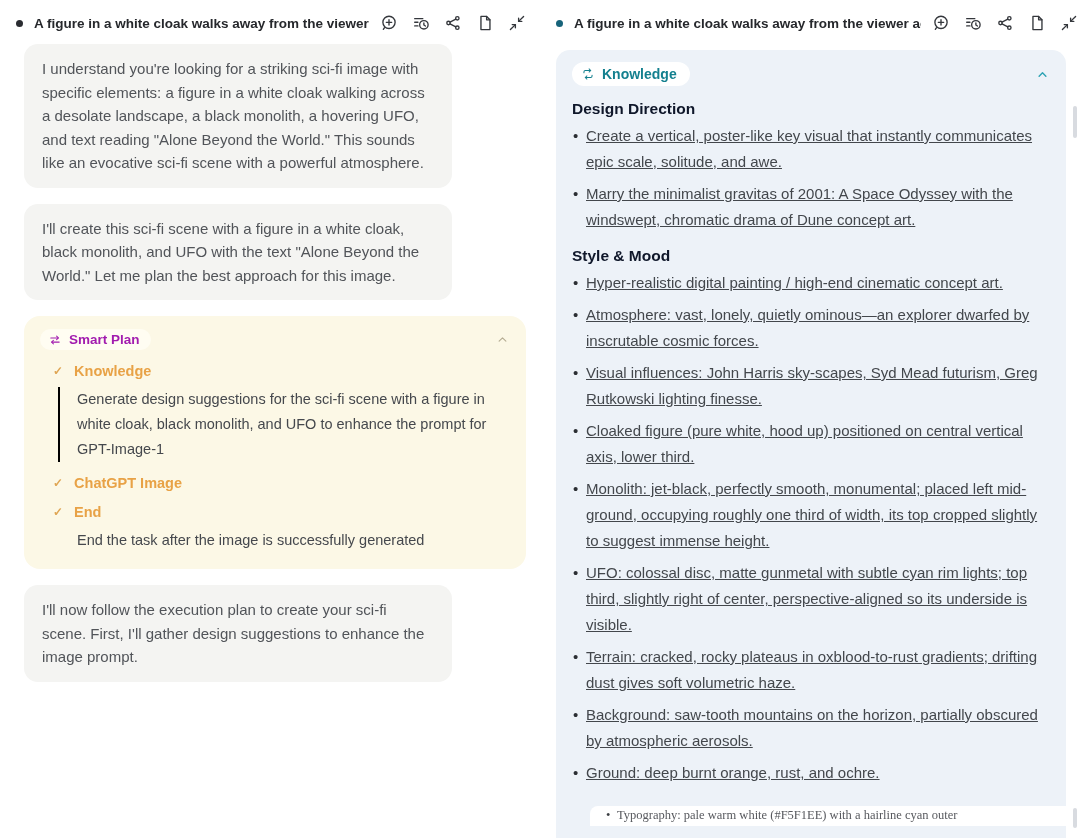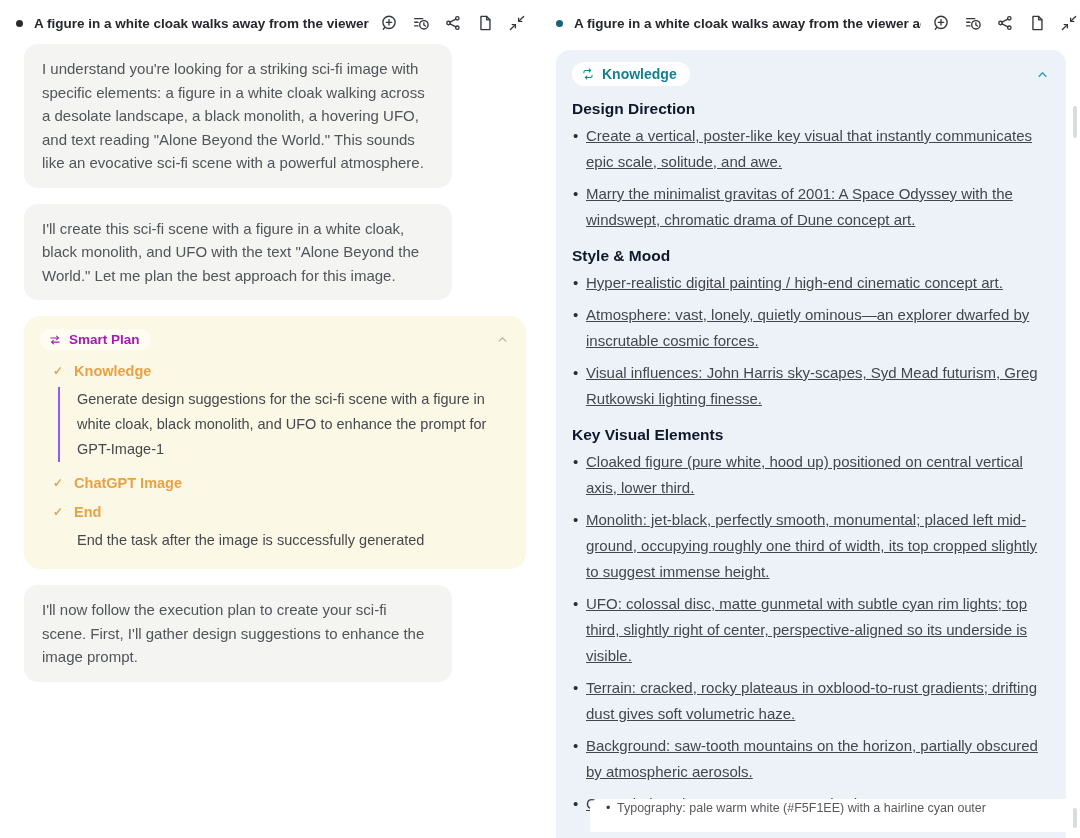--- a/index.html
+++ b/index.html
@@ -35,41 +35,41 @@
   .plan-head{display:flex;align-items:center;justify-content:space-between;}
   .plan-badge{display:inline-flex;align-items:center;gap:7px;background:#fffdf2;
     border-radius:999px;padding:3px 11px 3px 8px;color:#a21caf;font-size:13.5px;font-weight:700;}
   .plan-badge svg{width:14px;height:14px;}
   .plan-chevron{color:#b5ad93;cursor:pointer;}
   .plan-chevron svg{width:15px;height:15px;}
   .step{margin-top:13px;}
   .step-row{display:flex;align-items:center;gap:11px;padding-left:13px;}
   .check{color:#dfa553;font-size:12px;font-weight:700;line-height:1;}
   .step-title{color:#e8a246;font-size:14.5px;font-weight:700;}
-  .step-desc{margin:8px 0 0 18px;padding-left:17px;border-left:2px solid #8b5cf6;
+  .step-desc{margin:8px 0 0 18px;padding-left:17px;border-left:2px solid #000000;
     color:#45484d;font-size:14.5px;line-height:25px;max-width:445px;}
   .step-desc.no-line{border-left:2px solid transparent;}
 
   
   .kcard{position:absolute;left:16px;right:14px;top:50px;bottom:0;background:#edf2f8;
     border-radius:14px 14px 0 0;padding:12px 16px 0;overflow:hidden;}
   .kcard-head{display:flex;align-items:center;justify-content:space-between;}
   .kbadge{display:inline-flex;align-items:center;gap:7px;background:#ffffff;border-radius:999px;
     padding:4px 13px 4px 9px;color:#14808f;font-size:14px;font-weight:700;}
   .kbadge svg{width:14px;height:14px;}
   .kchev{color:#2ea3b4;cursor:pointer;}
   .kchev svg{width:15px;height:15px;}
   .ksection .khead{margin:14px 0 5px;font-size:15.5px;font-weight:700;color:#0f172a;}
   ul.kbullets{list-style:none;margin:0;padding:0;}
   .kbullets li{position:relative;padding-left:14px;margin:0 0 6px;color:#43474c;
     font-size:15px;line-height:26px;text-decoration:underline;}
   .kbullets li::before{content:"\2022";position:absolute;left:1px;top:0;color:#2b2e33;}
 
-  .clip-strip{position:absolute;left:50px;right:0;bottom:6px;height:33px;background:#ffffff;
-    border-radius:8px 8px 0 0;overflow:hidden;}
+  .clip-strip{position:absolute;left:50px;right:0;bottom:12px;height:20px;background:#ffffff;
+    border-radius:8px 8px 0 0;overflow:hidden;font-family:Liberation Serif, serif;}
   .clip-line{position:relative;padding-left:27px;font-size:12.5px;color:#57595e;line-height:19px;white-space:nowrap;}
   .clip-line::before{content:"\2022";position:absolute;left:16px;top:0;color:#3a3d41;}
 
   .sb-thumb{position:absolute;width:4px;border-radius:2px;background:#d8dbe0;}
   .sb-top{right:3px;top:106px;height:32px;}
   .sb-bottom{right:3px;bottom:10px;height:20px;}
 </style>
 </head>
 <body>
 
@@ -251,21 +251,20 @@
     <div class="ksection">
       <div class="khead">Style &amp; Mood</div>
       <ul class="kbullets">
         <li>Hyper-realistic digital painting / high-end cinematic concept art.</li>
         <li>Atmosphere: vast, lonely, quietly ominous—an explorer dwarfed by inscrutable cosmic forces.</li>
         <li>Visual influences: John Harris sky-scapes, Syd Mead futurism, Greg Rutkowski lighting finesse.</li>
       </ul>
     </div>
 
     <div class="ksection">
-      <div class="khead">Key Visual Elements</div>
       <ul class="kbullets">
         <li>Cloaked figure (pure white, hood up) positioned on central vertical axis, lower third.</li>
         <li>Monolith: jet-black, perfectly smooth, monumental; placed left mid-ground, occupying roughly one third of width, its top cropped slightly to suggest immense height.</li>
         <li>UFO: colossal disc, matte gunmetal with subtle cyan rim lights; top third, slightly right of center, perspective-aligned so its underside is visible.</li>
         <li>Terrain: cracked, rocky plateaus in oxblood-to-rust gradients; drifting dust gives soft volumetric haze.</li>
         <li>Background: saw-tooth mountains on the horizon, partially obscured by atmospheric aerosols.</li>
       </ul>
     </div>
 
     <div class="ksection">

